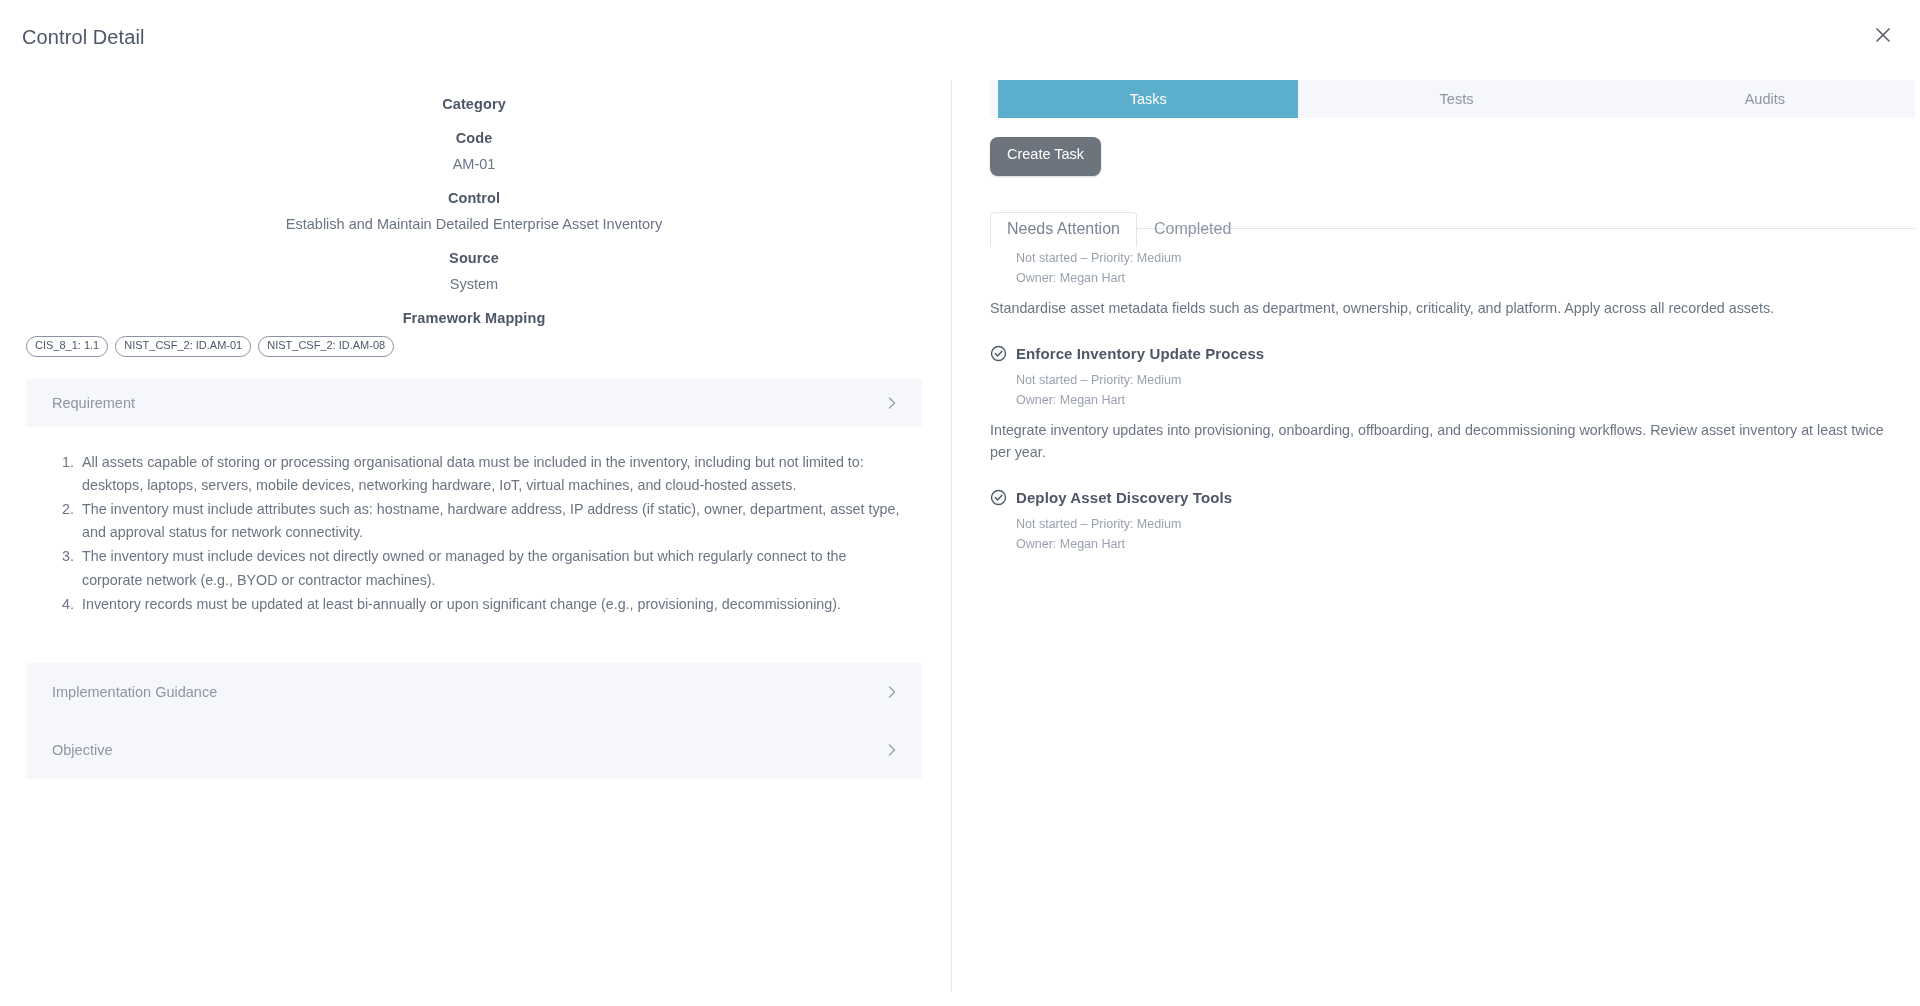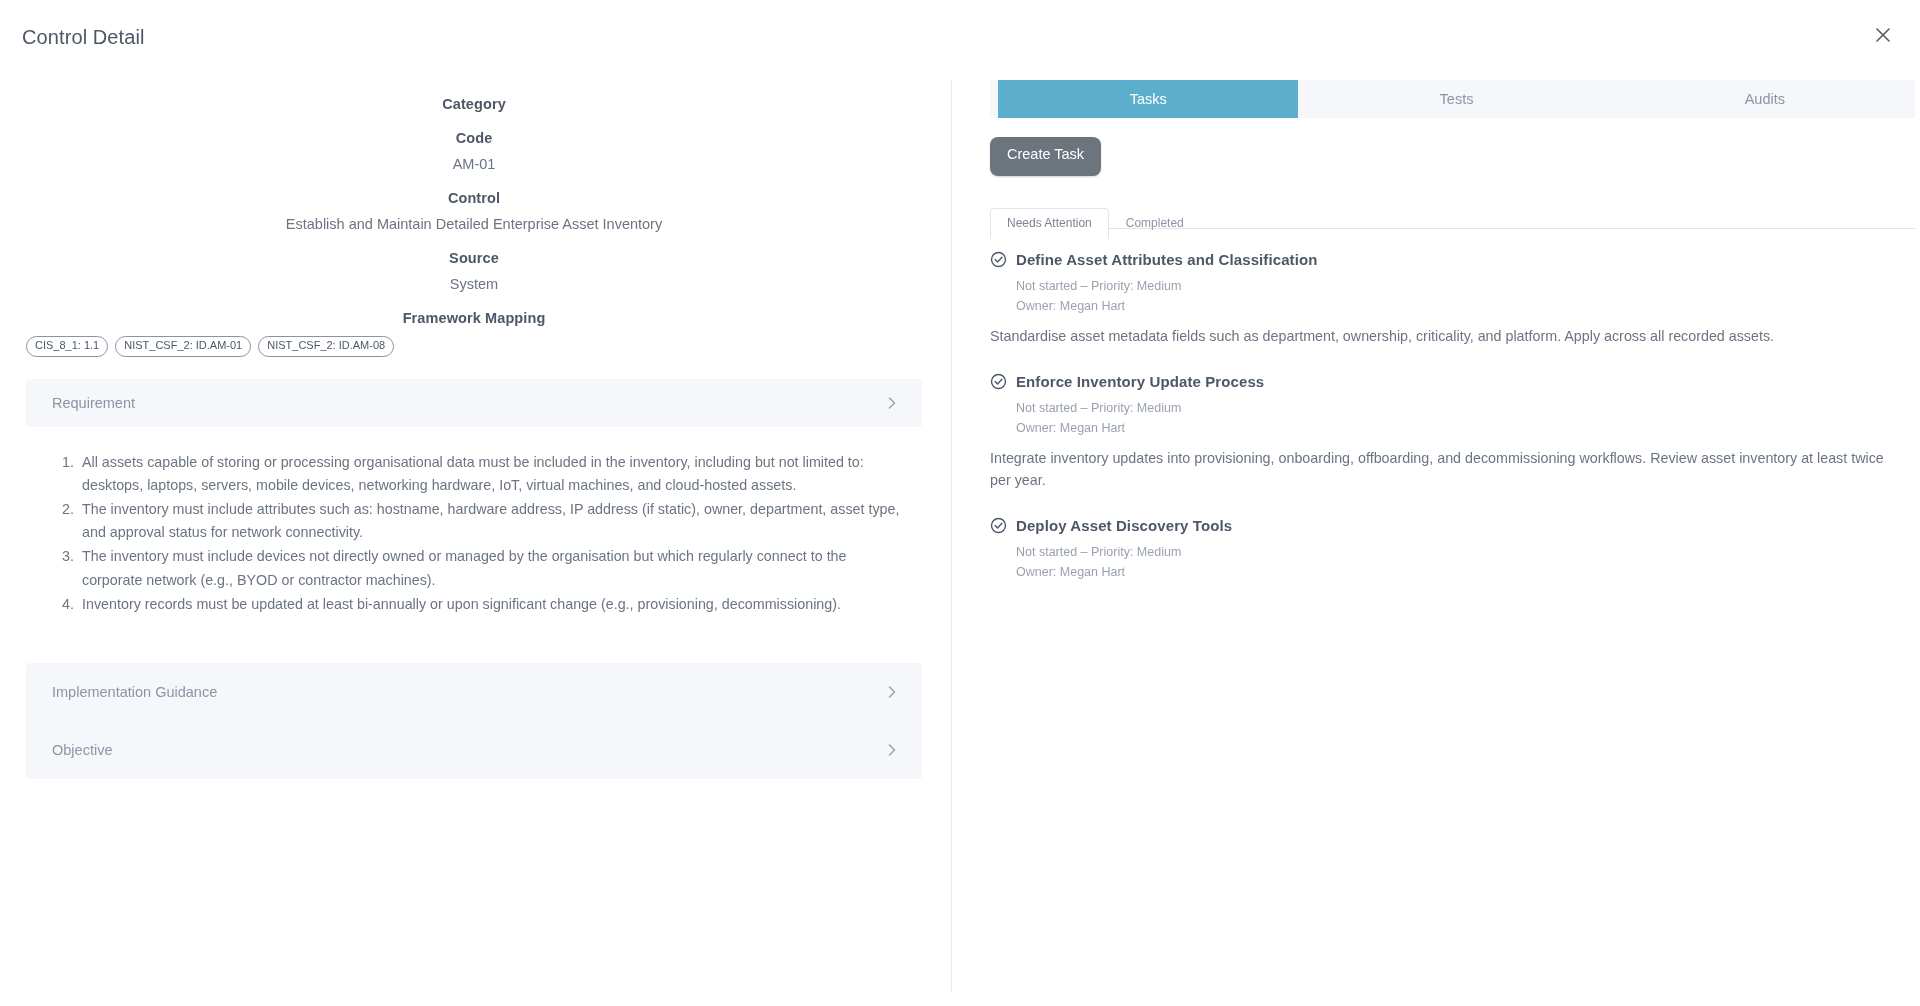--- a/index.html
+++ b/index.html
@@ -212,29 +212,29 @@
   .sub-tabs {
     position: relative;
     margin: 20px 0 0 22px;
     width: 925px;
     height: 33px;
     border-bottom: 1px solid #e2e6ec;
     display: flex;
     align-items: flex-end;
   }
   .sub-tab {
-    font-size: 12px;
+    font-size: 16px;
     color: #8d95a3;
     padding: 7px 16px 8px;
     cursor: pointer;
     border: 1px solid transparent;
     border-radius: 4px 4px 0 0;
     background: transparent;
     position: relative;
-    top: 11px;
+    top: 19px;
     user-select: none;
   }
   .sub-tab.active {
     background: #ffffff;
     border-color: #e2e6ec;
     border-bottom-color: #ffffff;
     color: #7b8492;
   }
 
   
@@ -372,29 +372,20 @@
       <button class="create-btn">Create Task</button>
 
       <div class="sub-tabs">
         <div class="sub-tab active">Needs Attention</div>
         <div class="sub-tab">Completed</div>
       </div>
 
       <div class="task-list">
 
         <div class="task-item">
-          <div class="task-head">
-            <span class="check-icon">
-              <svg width="17" height="17" viewBox="0 0 17 17" fill="none" stroke="#4d5767" stroke-width="1.4">
-                <circle cx="8.5" cy="8.5" r="7"></circle>
-                <polyline points="5.2,8.6 7.5,11 12,6.2" stroke-linecap="round" stroke-linejoin="round"></polyline>
-              </svg>
-            </span>
-            <span class="task-title">Define Asset Attributes and Classification</span>
-          </div>
           <div class="task-meta">Not started – Priority: Medium</div>
           <div class="task-meta">Owner: Megan Hart</div>
           <div class="task-desc">Standardise asset metadata fields such as department, ownership, criticality, and platform. Apply across all recorded assets.</div>
         </div>
 
         <div class="task-item">
           <div class="task-head">
             <span class="check-icon">
               <svg width="17" height="17" viewBox="0 0 17 17" fill="none" stroke="#4d5767" stroke-width="1.4">
                 <circle cx="8.5" cy="8.5" r="7"></circle>

